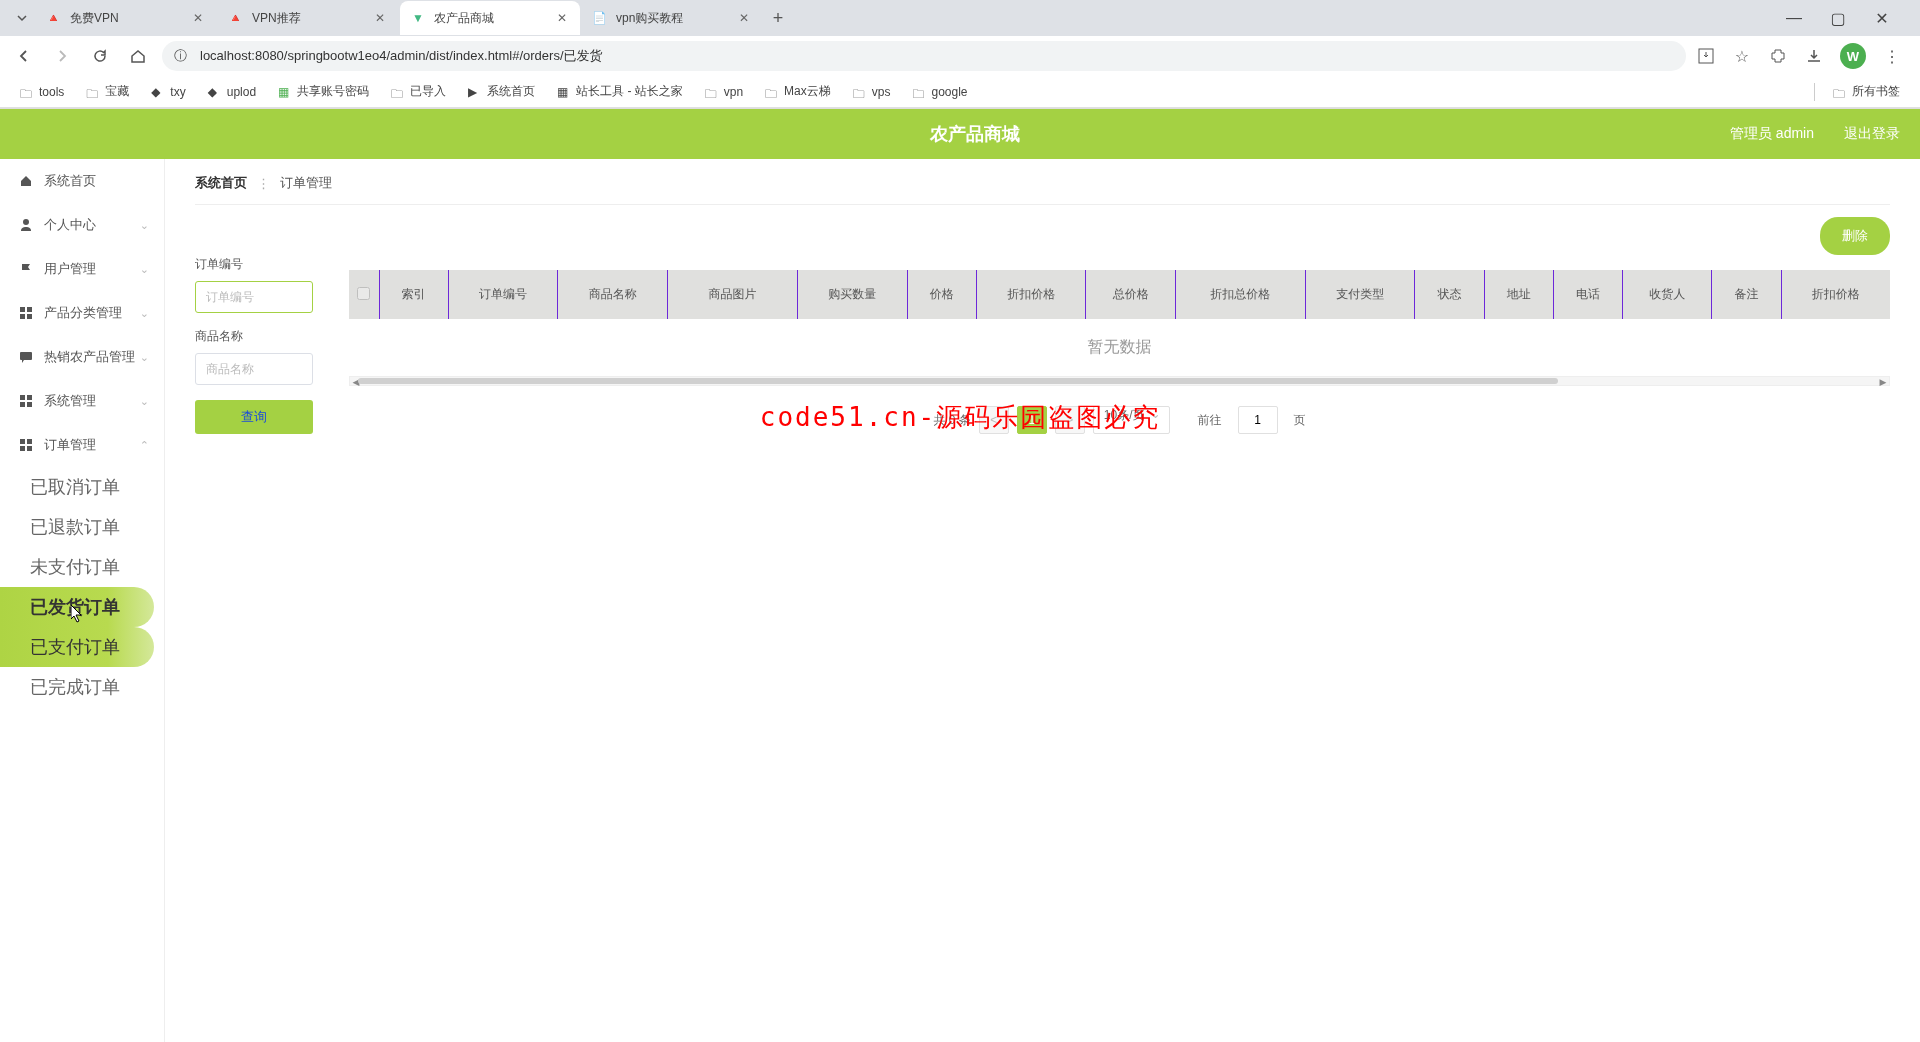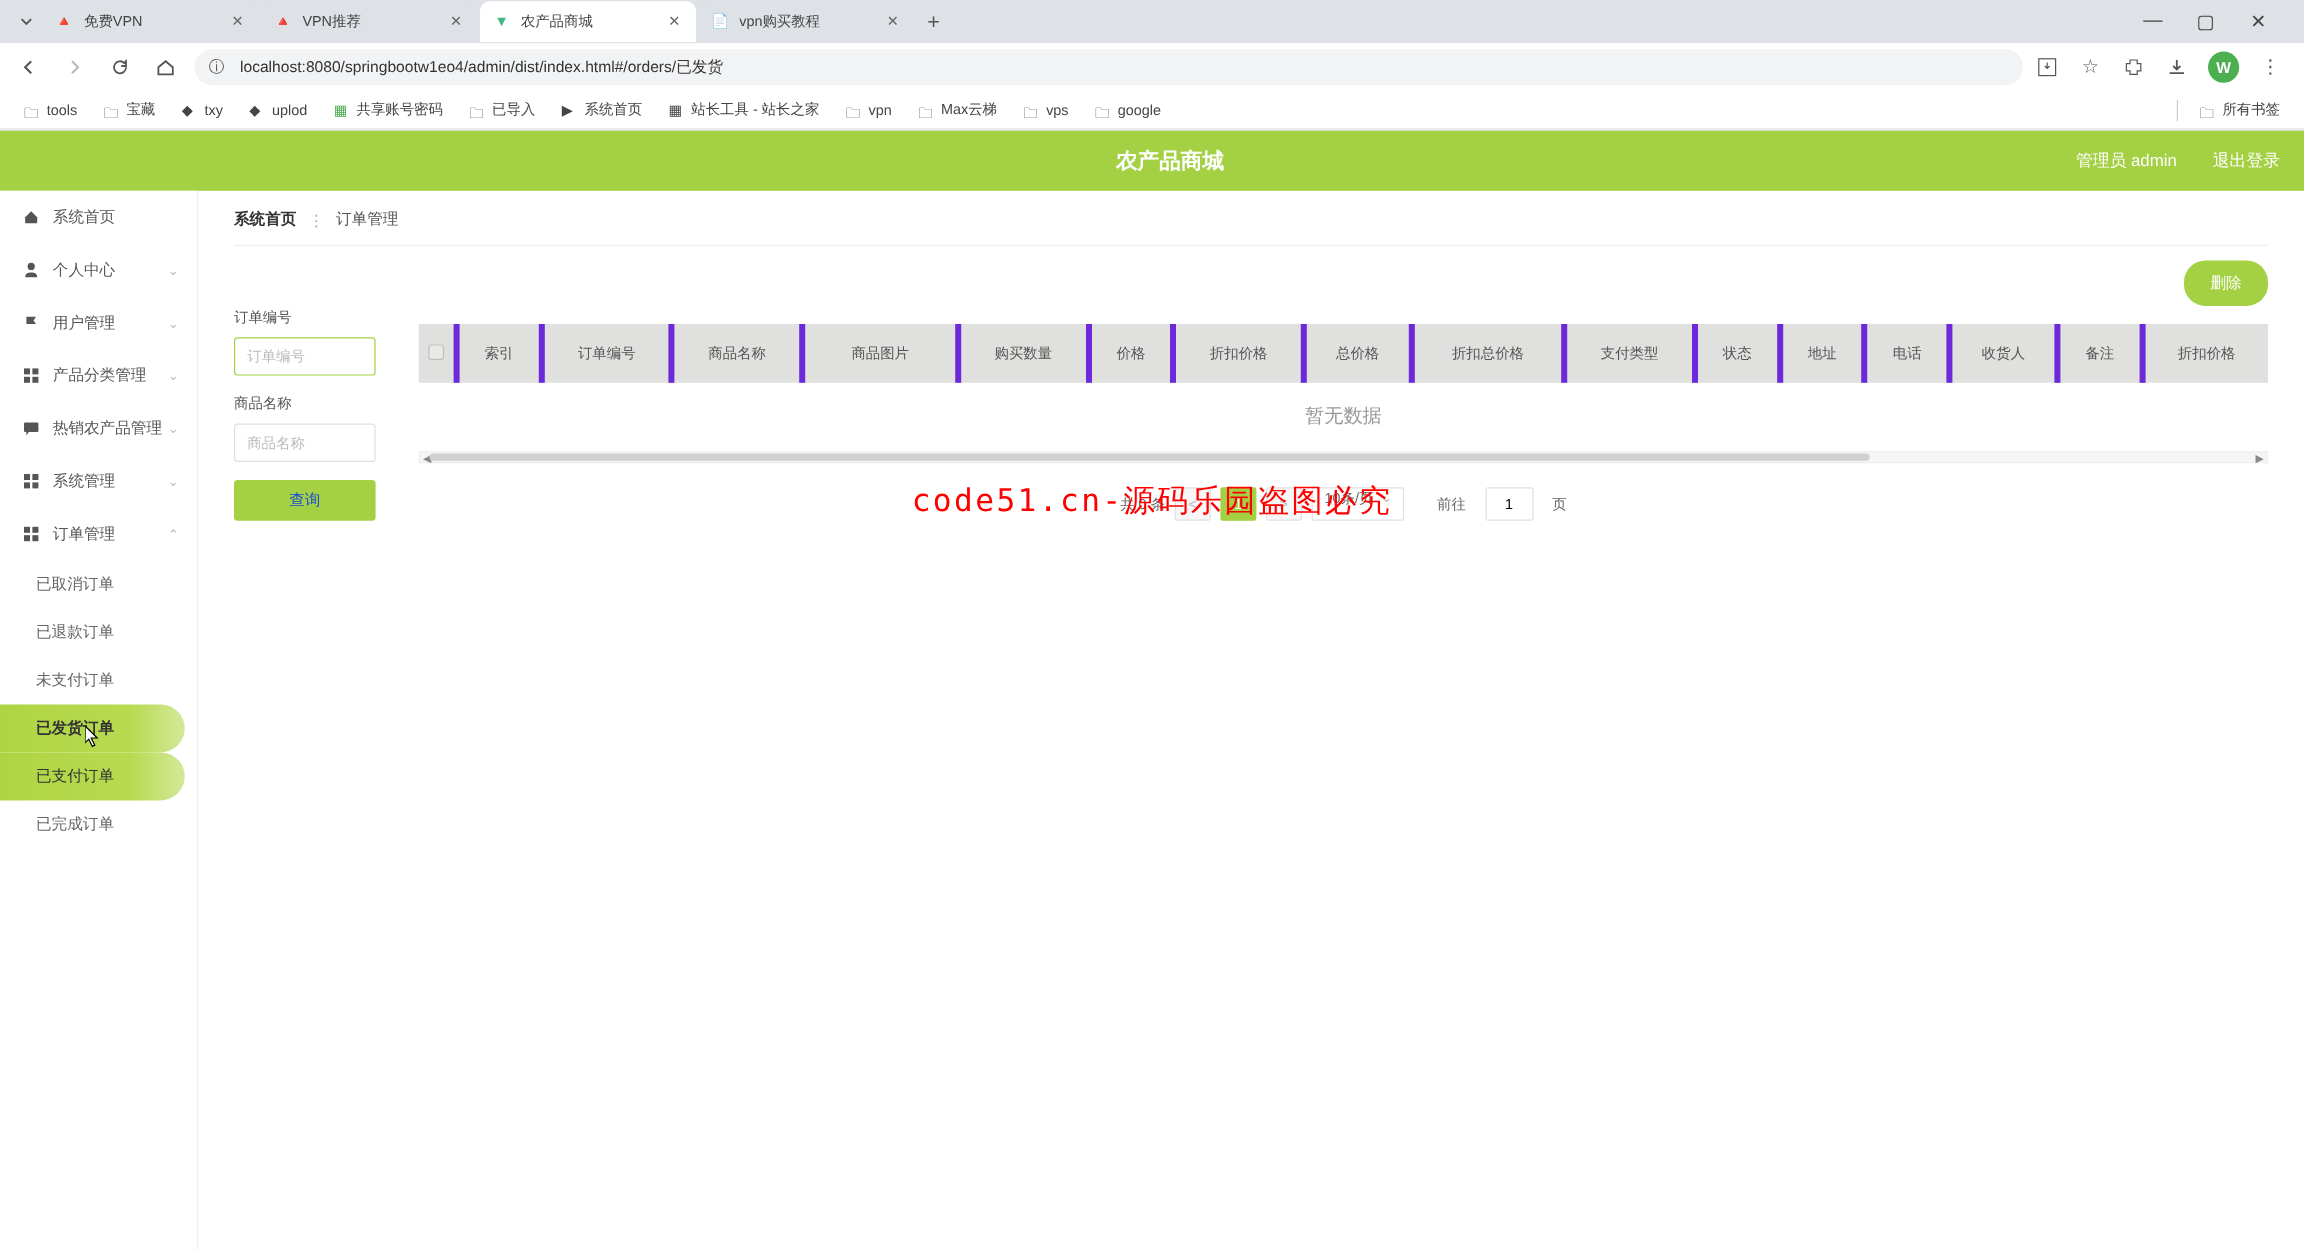--- a/index.html
+++ b/index.html
@@ -37,42 +37,42 @@
     .app-title { flex: 1; text-align: center; font-size: 18px; font-weight: bold; }
     .header-right { display: flex; align-items: center; gap: 30px; font-size: 14px; }
     .header-link { cursor: pointer; }
     
     
     .app-body { display: flex; height: calc(100vh - 158px); border-radius: 22px; }
     .sidebar { width: 165px; border-right: 1px solid #eee; background: #fff; overflow-y: auto; }
     .menu-item { display: flex; align-items: center; padding: 0 18px; height: 44px; font-size: 13px; color: #555; cursor: pointer; position: relative; }
     .menu-icon { width: 16px; height: 16px; margin-right: 10px; display: inline-flex; align-items: center; justify-content: center; }
     .menu-arrow { position: absolute; right: 15px; color: #bbb; font-size: 11px; }
-    .submenu-item { display: flex; align-items: center; padding: 0 18px 0 30px; height: 40px; font-size: 13px; color: #666; cursor: pointer; }
+    .submenu-item { display: flex; align-items: center; padding: 0 18px 0 30px; height: 40px; font-size: 18px; color: #666; cursor: pointer; }
     .submenu-item.active { background: linear-gradient(90deg, #aed444 0%, #b8da4f 70%, #d4e89a 100%); color: #333; border-radius: 0 20px 20px 0; margin-right: 10px; position: relative; font-weight: bold; }
     .submenu-item.active::after { content: ''; position: absolute; right: -5px; top: -5px; width: 20px; height: 15px; background: #d4e89a; transform: skewY(-30deg); z-index: -1; }
     .submenu-item.hover { background: linear-gradient(90deg, #aed444 0%, #b8da4f 70%, #d4e89a 100%); color: #333; border-radius: 0 20px 20px 0; margin-right: 10px; }
     
     .main { flex: 1; padding: 15px 30px; overflow: auto; }
     .breadcrumb { display: flex; align-items: center; font-size: 13px; color: #555; padding-bottom: 12px; border-bottom: 1px solid #eee; margin-bottom: 20px; }
     .bc-home { font-weight: bold; color: #333; }
     .bc-sep { margin: 0 10px; color: #aaa; }
     
     .content-row { display: flex; gap: 24px; align-items: flex-end; }
     .search-panel { width: 130px; }
     .form-label { font-size: 12px; color: #555; margin-bottom: 8px; display: block; }
     .form-input { width: 118px; height: 32px; border: 1px solid #a4d143; border-radius: 3px; padding: 0 10px; font-size: 12px; margin-bottom: 15px; outline: none; }
     .form-input::placeholder { color: #bbb; }
     .form-input.plain { border-color: #dcdfe6; }
     .search-btn { width: 118px; height: 34px; background: #a4d143; color: #1d4ed8; border: none; border-radius: 3px; font-size: 13px; cursor: pointer; }
     
     .table-area { flex: 1; position: relative; }
     .delete-btn { position: absolute; right: 0; top: -8px; background: #a4d143; color: #fff; border: none; padding: 10px 22px; border-radius: 18px; font-size: 13px; cursor: pointer; }
     .data-table { width: 100%; margin-top: 45px; border-collapse: collapse; }
-    .data-table thead th { background: #e0e0de; padding: 16px 8px; font-size: 12px; color: #555; font-weight: normal; text-align: center; border-right: 5px solid #6d28d9; }
+    .data-table thead th { background: #e0e0de; padding: 16px 8px; font-size: 12px; color: #555; font-weight: normal; text-align: center; border-right: 1px solid #6d28d9; }
     .data-table thead th:last-child { border-right: none; }
     .empty-row td { text-align: center; padding: 18px; font-size: 16px; color: #999; }
     .table-scroll { height: 10px; background: #f5f5f5; position: relative; border: 1px solid #eee; }
     .scroll-thumb { position: absolute; left: 8px; top: 1px; height: 6px; width: 78%; background: #d0d0d0; border-radius: 3px; cursor: pointer; }
     .scroll-arrow { position: absolute; top: 0; width: 12px; height: 10px; display: flex; align-items: center; justify-content: center; font-size: 9px; color: #888; cursor: pointer; }
     .scroll-arrow.left { left: 0; }
     .scroll-arrow.right { right: 0; }
     
     .pagination { display: flex; align-items: center; justify-content: center; margin-top: 20px; gap: 8px; font-size: 12px; color: #666; }
     .page-info {}

